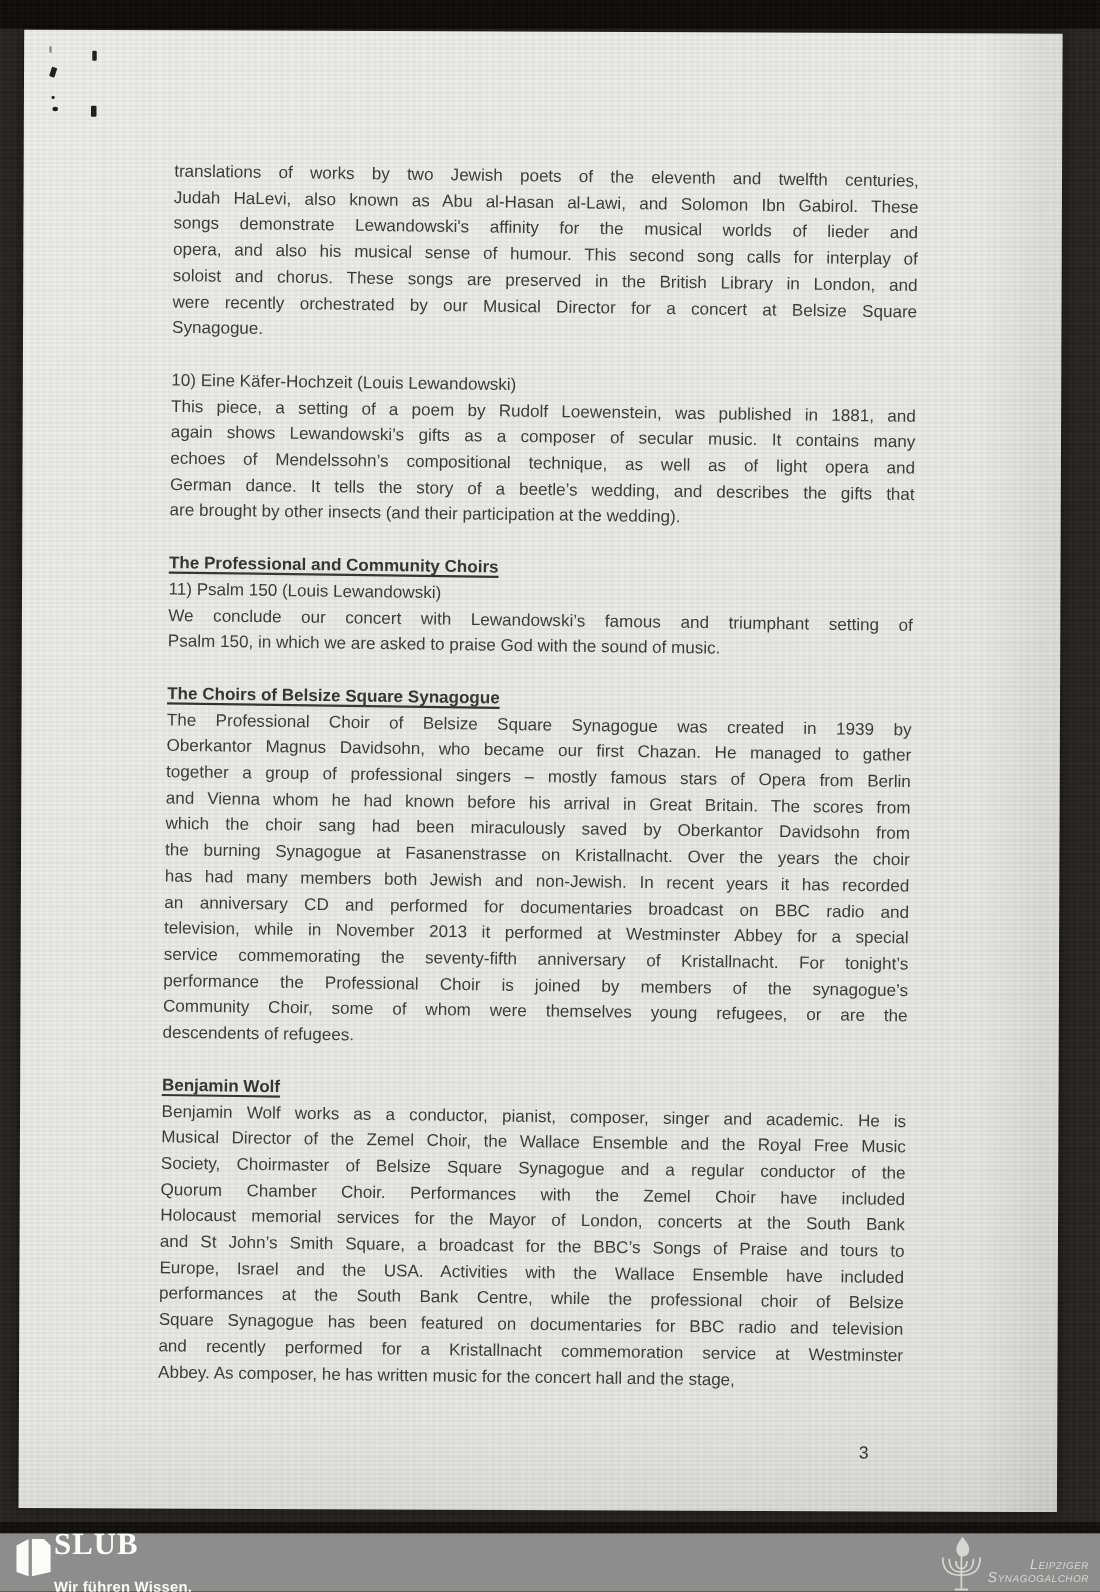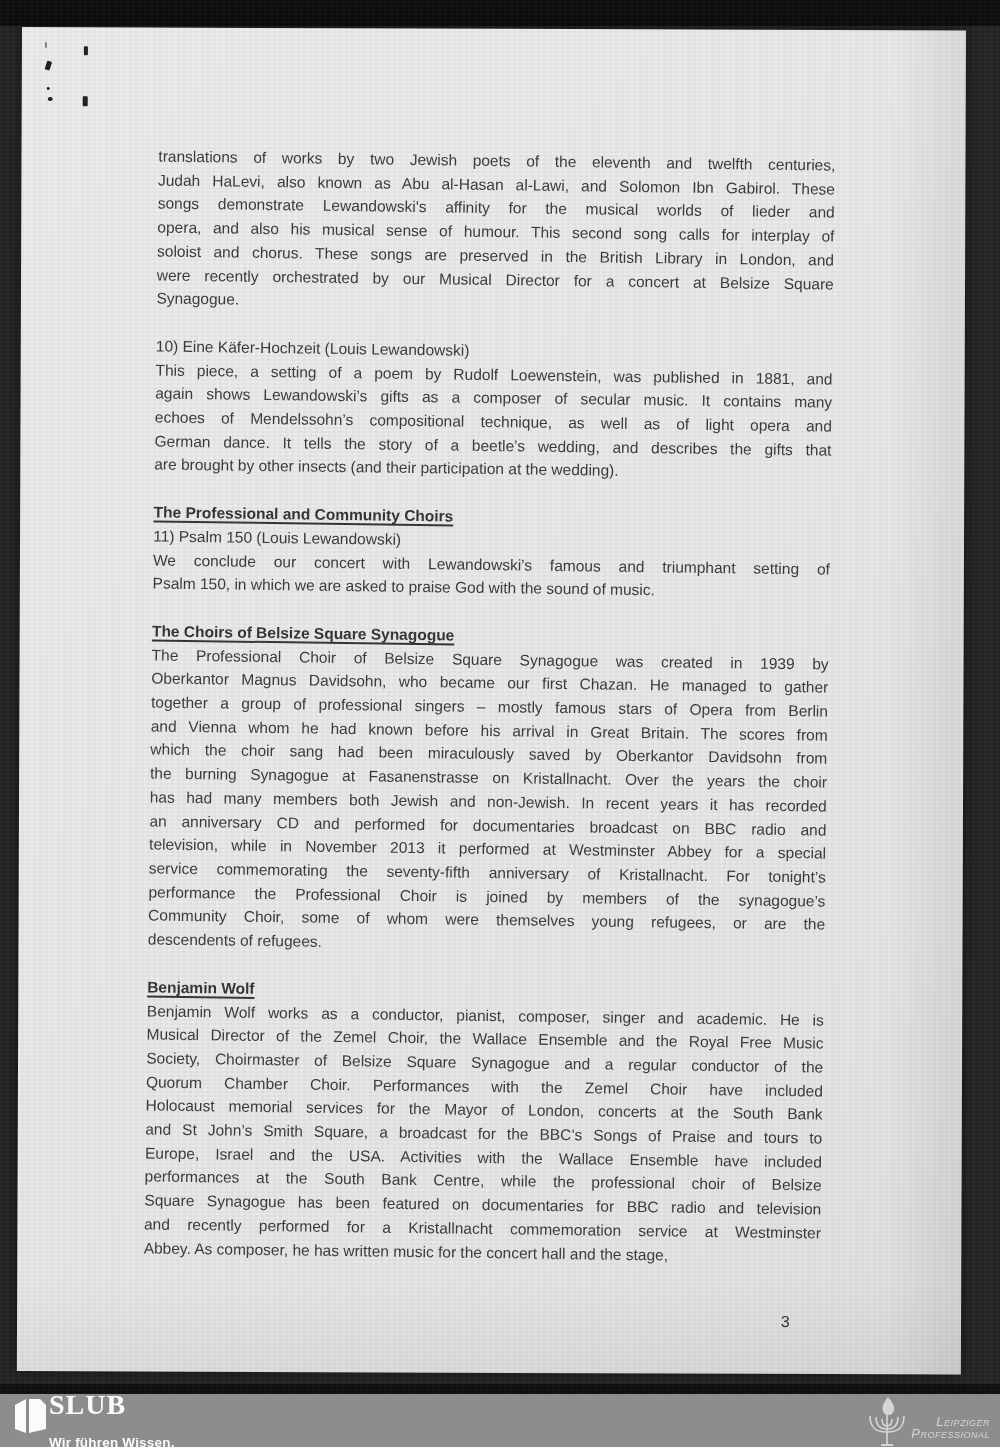--- a/index.html
+++ b/index.html
@@ -165,16 +165,16 @@
         <path d="M39 20 C39 32 33 36 22 36"></path>
         <path d="M11 21 C11 30 15 33 22 33"></path>
         <path d="M33 21 C33 30 29 33 22 33"></path>
         <path d="M17 23 C17 28 19 30 22 30"></path>
         <path d="M27 23 C27 28 25 30 22 30"></path>
       </g>
       <path d="M23 1 C27 6 30 10 29 14 C28.5 17 26 19 23.5 19 C20 19 18 17 17.5 13.5 C17 9.5 20 5 23 1 Z" fill="#d6d6d3"></path>
     </svg>
     <div class="choir-text">
       <span class="choir-line">Leipziger</span>
-      <span class="choir-line">Professional</span>
+      <span class="choir-line">Synagogalchor</span>
     </div>
   </div>
 </div>
 
 </body></html>

